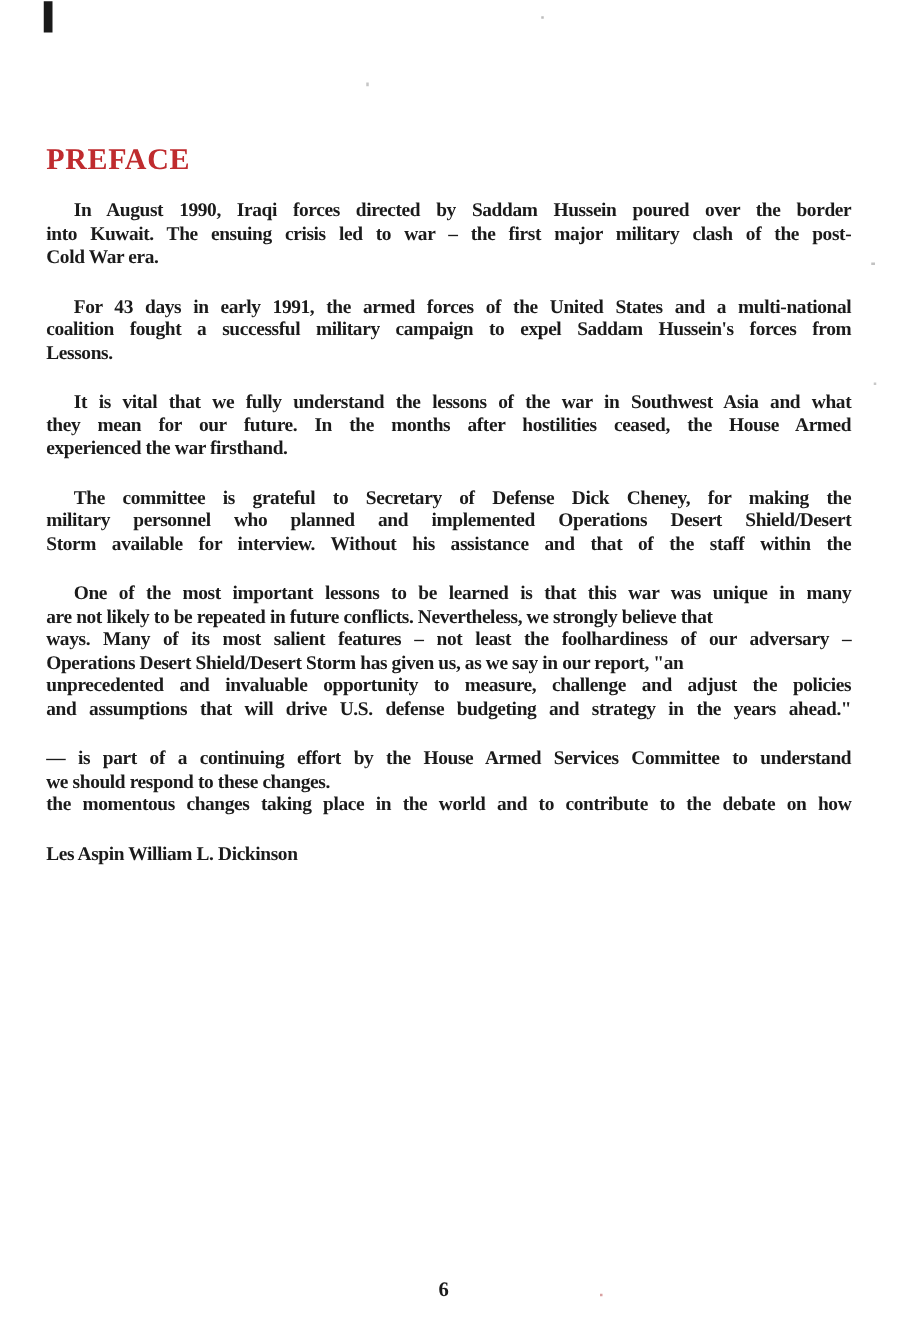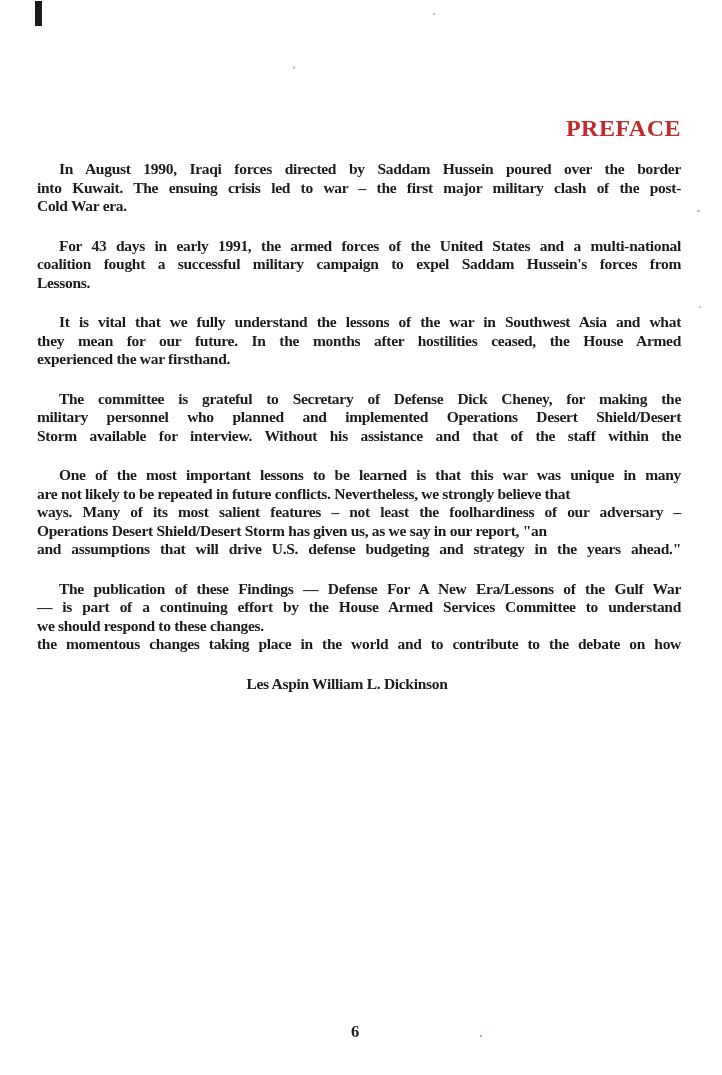--- a/index.html
+++ b/index.html
@@ -11,40 +11,40 @@
     overflow: hidden;
     font-family: "Liberation Serif", serif;
     font-weight: bold;
     color: #1b1b1b;
   }
   .title {
     position: absolute;
     top: 116px;
     left: 37px;
     width: 644px;
-    text-align: right;
+    text-align: left;
     font-size: 24px;
     letter-spacing: 0.5px;
     line-height: 24px;
   }
   .text-block {
     position: absolute;
     top: 160px;
     left: 37px;
     width: 644px;
     font-size: 15.5px;
     line-height: 18.5px;
     letter-spacing: -0.3px;
   }
   .para { margin: 0 0 21px 0; }
   .line { text-align: justify; }
   .line.j { text-align-last: justify; }
   .line.ind { text-indent: 22px; }
   .signature {
-    text-align: center;
+    text-align: left;
     padding-right: 24px;
     margin-top: 0;
   }
   .page-number {
     position: absolute;
     top: 1023px;
     left: 0;
     width: 710px;
     text-align: center;
     font-size: 16.5px;
@@ -81,24 +81,24 @@
       <div class="para">
         <div class="line j ind">The committee is grateful to Secretary of Defense Dick Cheney, for making the</div>
         <div class="line j">military personnel who planned and implemented Operations Desert Shield/Desert</div>
         <div class="line j">Storm available for interview. Without his assistance and that of the staff within the</div>
       </div>
       <div class="para">
         <div class="line j ind">One of the most important lessons to be learned is that this war was unique in many</div>
         <div class="line">are not likely to be repeated in future conflicts. Nevertheless, we strongly believe that</div>
         <div class="line j">ways. Many of its most salient features – not least the foolhardiness of our adversary –</div>
         <div class="line">Operations Desert Shield/Desert Storm has given us, as we say in our report, "an</div>
+        <div class="line j">unprecedented and invaluable opportunity to measure, challenge and adjust the policies</div>
         <div class="line j">and assumptions that will drive U.S. defense budgeting and strategy in the years ahead."</div>
       </div>
       <div class="para">
-        <div class="line j ind">The publication of these Findings — Defense For A New Era/Lessons of the Gulf War</div>
         <div class="line j">— is part of a continuing effort by the House Armed Services Committee to understand</div>
         <div class="line">we should respond to these changes.</div>
         <div class="line j">the momentous changes taking place in the world and to contribute to the debate on how</div>
       </div>
       <div class="signature">Les Aspin William L. Dickinson</div>
     </div>
 
   <div class="page-number">6</div>
 <span class="artifact" style="left: 35px; top: 1px; width: 7px; height: 25px; background: rgb(26, 26, 26);"></span>
     <span class="artifact" style="left: 433px; top: 13px; width: 2px; height: 2px; background: rgb(189, 189, 189);"></span>

